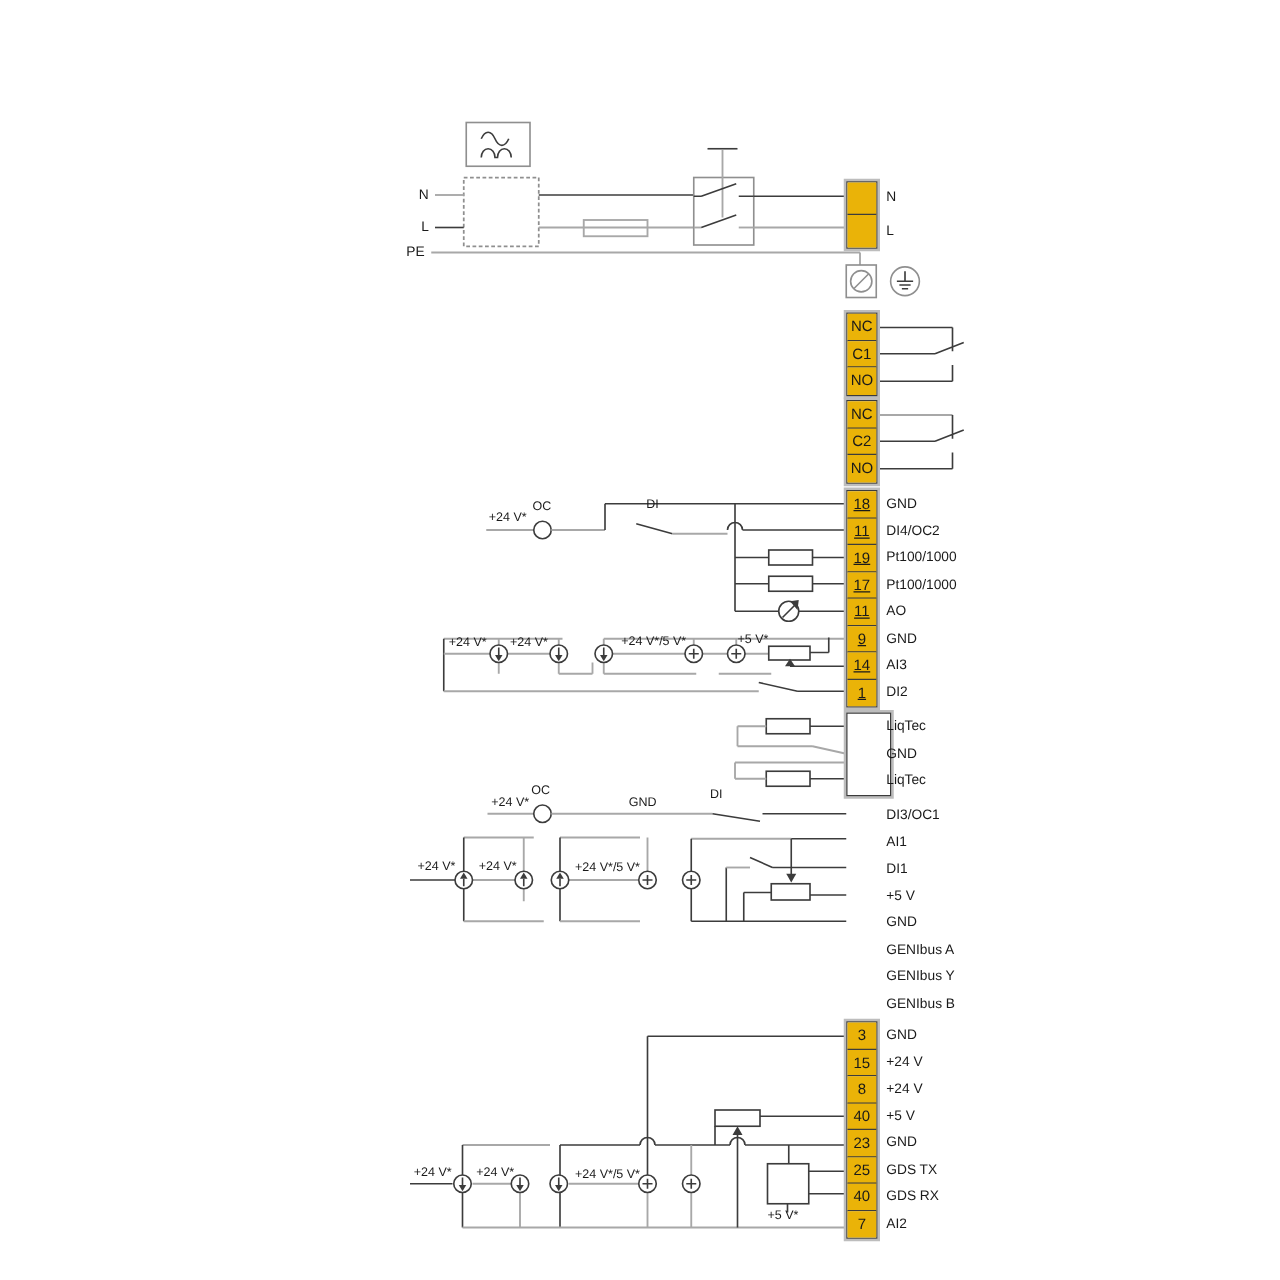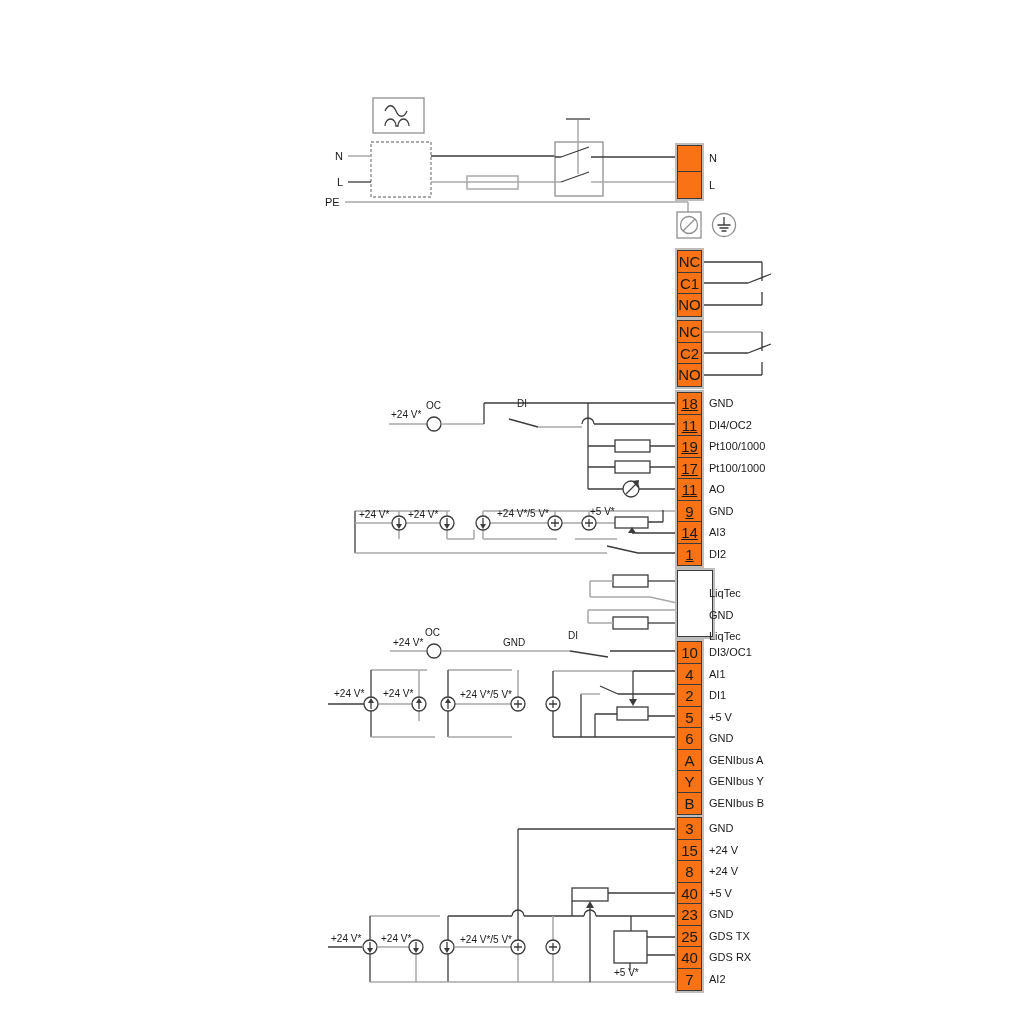--- a/index.html
+++ b/index.html
@@ -7,22 +7,22 @@
        font-family:"Liberation Sans","DejaVu Sans",sans-serif;color:#1a1a1a;}
   .stage{position:absolute;left:0;top:0;width:1024px;height:1024px;}
   svg.wires{position:absolute;left:0;top:0;}
   .wd{stroke:#3c3c3c;stroke-width:1.3;fill:none;}
   .wg{stroke:#a8a8a8;stroke-width:1.5;fill:none;}
   .wm{stroke:#8f8f8f;stroke-width:1.3;fill:none;}
   .sym{fill:#ffffff;}
   .filld{fill:#3c3c3c;stroke:none;}
   .strip{position:absolute;left:677px;width:25px;background:#fff;border:1px solid #3c3c3c;
          box-shadow:0 0 0 2px #bdbdbd;box-sizing:border-box;}
-  .cell{height:21.5px;line-height:21.5px;text-align:center;font-size:15px;
-        border-bottom:1px solid #3c3c3c;box-sizing:border-box;overflow:hidden;background:#f97316;}
+  .cell{height:21.5px;line-height:21.5px;text-align:center;font-size:12px;
+        border-bottom:1px solid #3c3c3c;box-sizing:border-box;overflow:hidden;background:#eab308;}
   .cell:last-child{border-bottom:none;}
   .cell.tall{height:26px;line-height:26px;}
   .labels{position:absolute;left:709px;}
   .lab{height:21.5px;line-height:21.5px;font-size:11px;white-space:nowrap;}
   .lab.tall{height:27px;line-height:27px;}
   .ann{position:absolute;font-size:10px;line-height:11px;white-space:nowrap;}
   .plab{position:absolute;font-size:11px;line-height:12px;white-space:nowrap;}
 </style>
 </head>
 <body>
@@ -266,36 +266,26 @@
   <div class="lab">GND</div>
   <div class="lab">AI3</div>
   <div class="lab">DI2</div>
 </div>
 
 <div class="strip" style="top:570px;height:66.5px;padding-left:34px;">
   <div class="cell">21</div>
   <div class="cell">20</div>
   <div class="cell">41</div>
 </div>
-<div class="labels" style="top:571px;margin-top:12px;">
+<div class="labels" style="top:571px;">
   <div class="lab">LiqTec</div>
   <div class="lab">GND</div>
   <div class="lab">LiqTec</div>
 </div>
 
-<div class="strip" style="top:641px;height:174px;">
-  <div class="cell">10</div>
-  <div class="cell">4</div>
-  <div class="cell">2</div>
-  <div class="cell">5</div>
-  <div class="cell">6</div>
-  <div class="cell">A</div>
-  <div class="cell">Y</div>
-  <div class="cell">B</div>
-</div>
 <div class="labels" style="top:642px;">
   <div class="lab">DI3/OC1</div>
   <div class="lab">AI1</div>
   <div class="lab">DI1</div>
   <div class="lab">+5 V</div>
   <div class="lab">GND</div>
   <div class="lab">GENIbus A</div>
   <div class="lab">GENIbus Y</div>
   <div class="lab">GENIbus B</div>
 </div>

